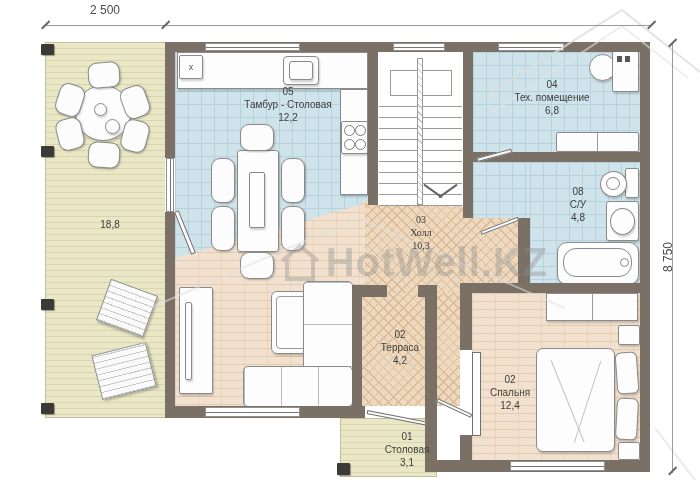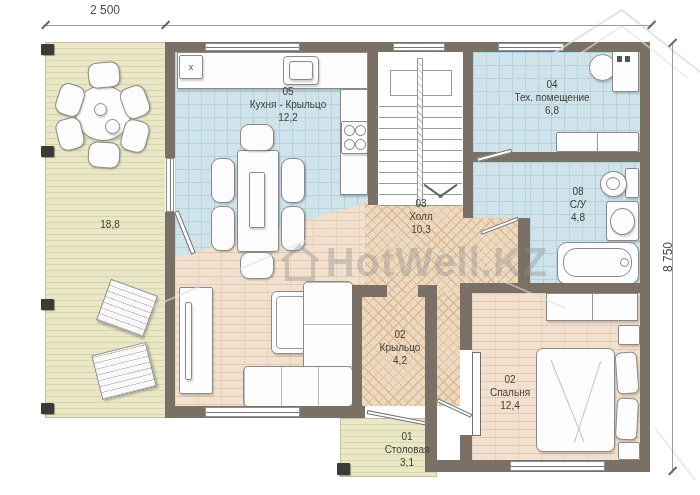--- a/index.html
+++ b/index.html
@@ -185,31 +185,31 @@
   <div class="abs leaf z5" style="left:472px;top:352px;width:9px;height:84px;"></div>
   <div class="abs leaf z5" style="left:367px;top:410px;width:60px;height:4px;transform:rotate(11deg);transform-origin:left center;"></div>
 
   <div class="room-label" style="left:357px;top:430px;width:100px;">
     <span>01</span>
     <span>Столовая</span>
     <span>3,1</span>
   </div>
   <div class="room-label" style="left:360px;top:328px;width:80px;">
     <span>02</span>
-    <span>Крыльцо</span>
+    <span>Терраса</span>
     <span>4,2</span>
   </div>
-  <div class="room-label" style="left:381px;top:197px;width:80px;">
+  <div class="room-label" style="left:381px;top:213px;width:80px;font-family:Liberation Serif, serif;">
     <span>03</span>
     <span>Холл</span>
     <span>10,3</span>
   </div>
   <div class="room-label" style="left:218px;top:85px;width:140px;">
     <span>05</span>
-    <span>Кухня - Крыльцо</span>
+    <span>Тамбур - Столовая</span>
     <span>12,2</span>
   </div>
   <div class="room-label" style="left:50px;top:218px;width:120px;">
     <span>18,8</span>
   </div>
   <div class="room-label" style="left:492px;top:78px;width:120px;">
     <span>04</span>
     <span>Тех. помещение</span>
     <span>6,8</span>
   </div>

